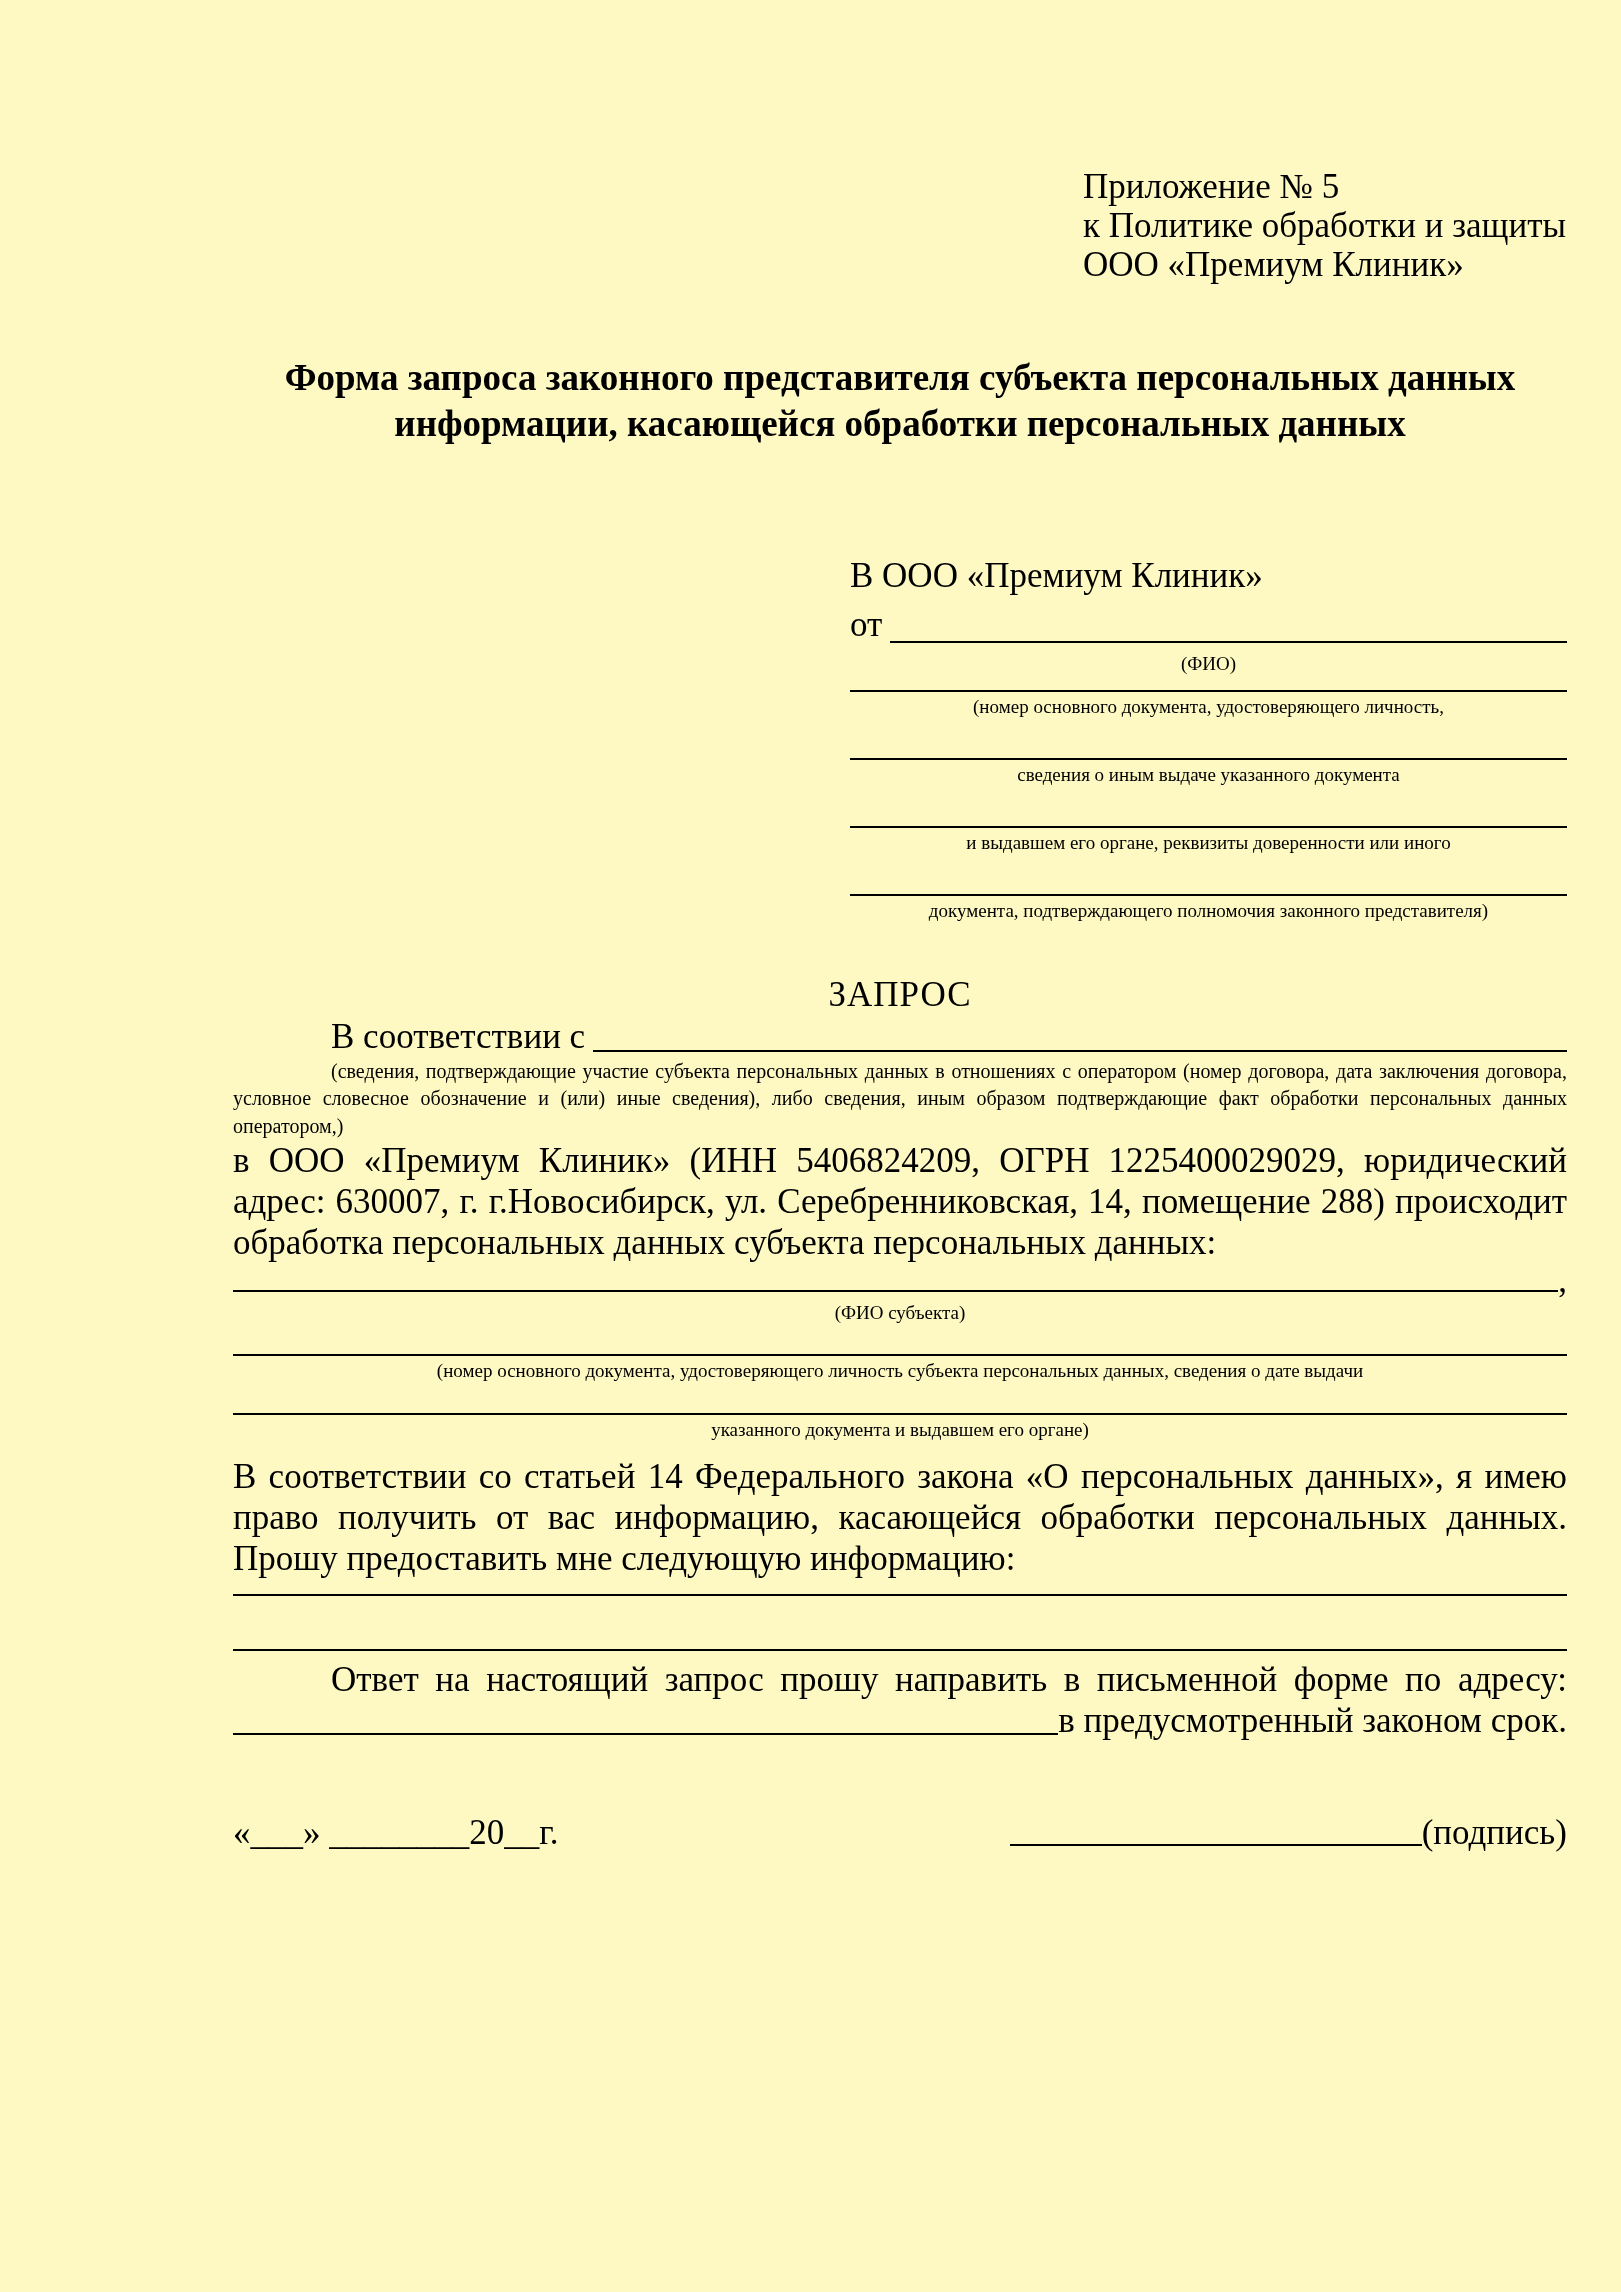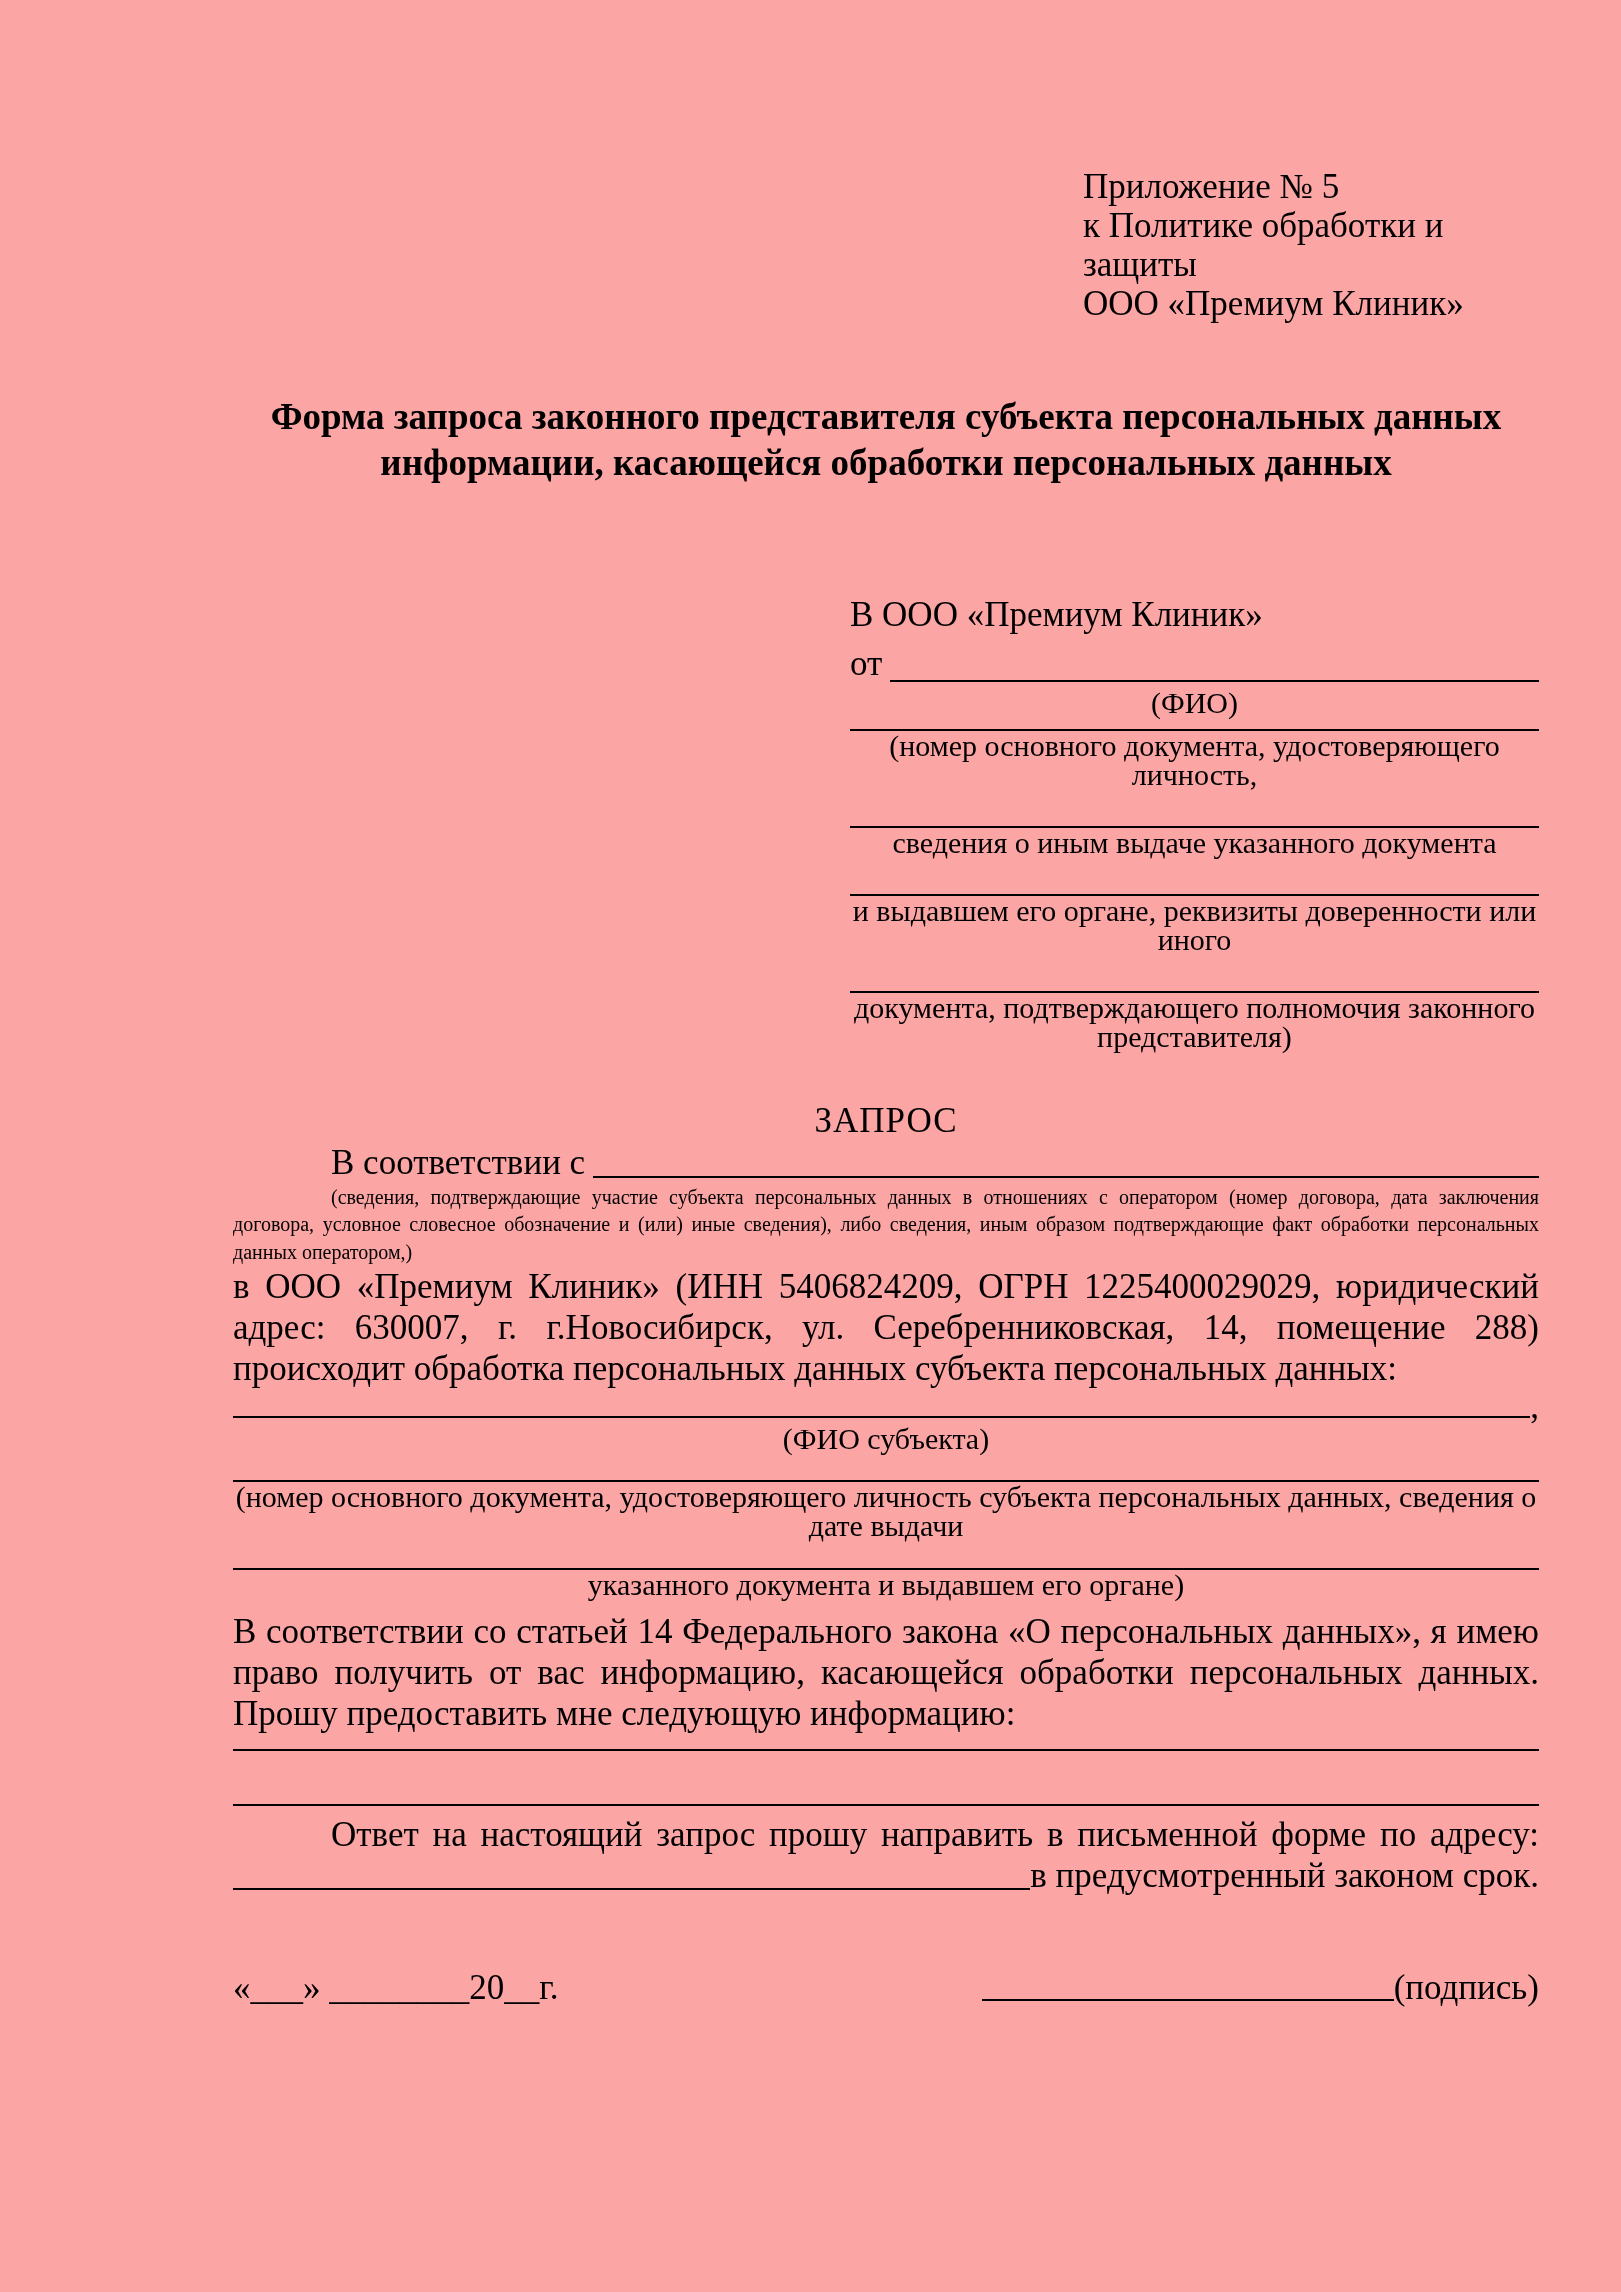--- a/index.html
+++ b/index.html
@@ -1,38 +1,38 @@
 <!DOCTYPE html>
 <html><head>
 <meta charset="utf-8">
 <style>
   * { margin:0; padding:0; box-sizing:border-box; }
   html,body { background:#ffffff; }
   .page {
     position:relative;
     width:1621px; height:2293px;
-    background:#fca5a5;
+    background:#fef9c3;
     color:#000000;
     font-family:"Liberation Serif","DejaVu Serif",serif;
     font-size:35px;
-    padding:167px 82px 0 233px;
+    padding:167px 54px 0 233px;
     overflow:hidden;
   }
   
   .appendix { margin-left:850px; line-height:39px; }
   
   .doc-title { margin-top:71px; text-align:center; font-weight:bold; font-size:37px; line-height:46px; }
   .doc-title div { white-space:nowrap; }
   
   .addressee { margin-top:104px; margin-left:617px; }
   .addr-to { line-height:49px; }
   .flex-row { display:flex; }
   .fill { flex:1 1 auto; border-bottom:2.9px solid #000; margin-bottom:5.9px; margin-left:7.8px; }
   .addr-from { line-height:49px; }
-  .caption { font-size:30px; line-height:29px; text-align:center; }
+  .caption { font-size:19px; line-height:29px; text-align:center; }
   .rule { height:0; border-top:2.9px solid #000; }
   .a-field { margin-top:37px; }
   .a-field.first { margin-top:11.8px; }
   
   .zapros { margin-top:49px; text-align:center; line-height:41px; letter-spacing:1px; }
   .accordance { line-height:43px; padding-left:98px; }
   .small-justify { font-size:20px; line-height:27.4px; text-align:justify; text-indent:98px; }
   .para { line-height:41px; text-align:justify; }
   .subject-row { line-height:35px; }
   .subject-row .fill { margin-left:0; }

